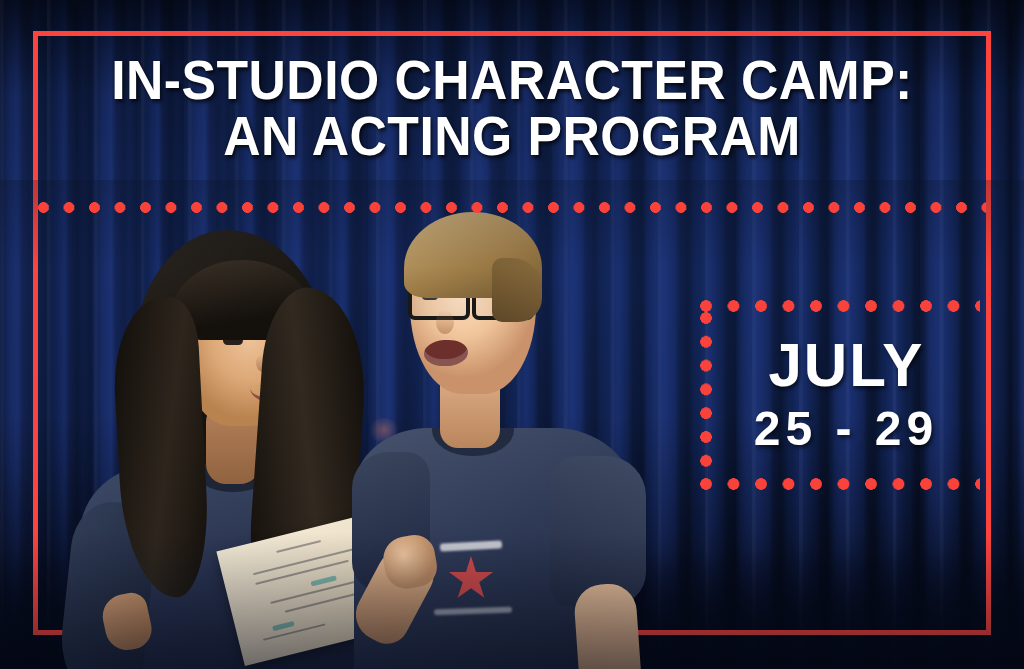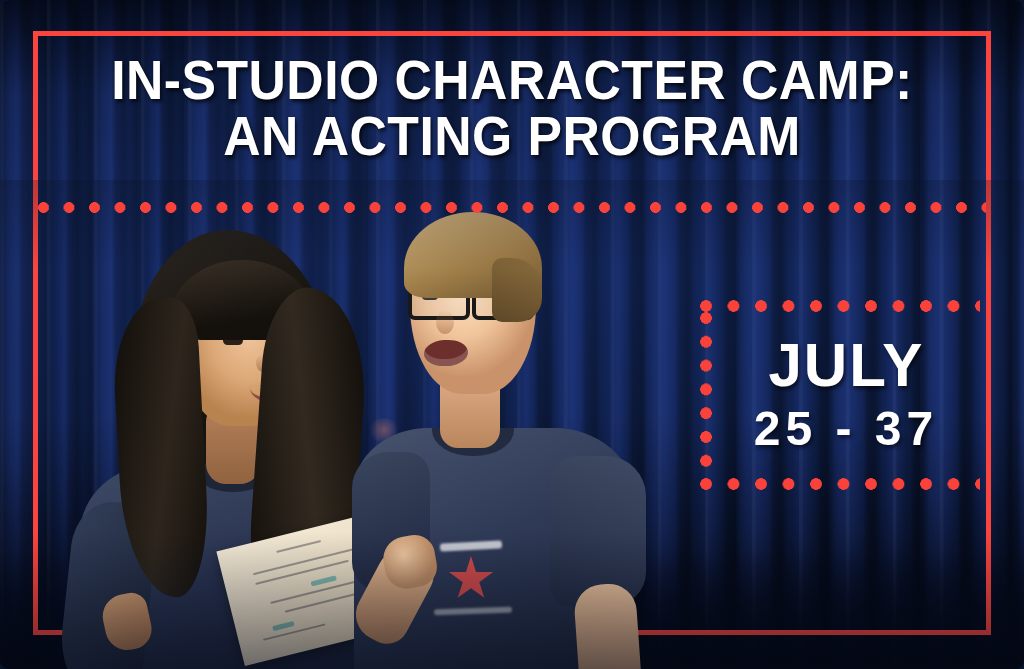--- a/index.html
+++ b/index.html
@@ -3,21 +3,20 @@
 <meta charset="utf-8">
 <style>
   html,body{margin:0;padding:0;background:#07132b;}
   body{font-family:"Liberation Sans", sans-serif;}
 
   #poster{
     position:relative;
     width:1024px;height:669px;
     overflow:hidden;
     background:#0b1830;
-    border-radius:9px;
   }
 
   
   .curtain{
     position:absolute;inset:0;
     background:
       linear-gradient(180deg, rgba(3,8,22,.85) 0%, rgba(3,8,22,.15) 14%, rgba(0,0,0,0) 30%,
                               rgba(0,0,0,0) 62%, rgba(2,6,18,.55) 88%, rgba(1,4,14,.9) 100%),
       repeating-linear-gradient(90deg,
         #0c1a3e 0px, #16285e 10px, #1b3070 20px, #132456 32px,
@@ -422,19 +421,19 @@
   </div>
 
   <div class="dot-divider"></div>
 
   <div class="date-badge">
     <div class="db-dots-top"></div>
     <div class="db-dots-left"></div>
     <div class="db-dots-bottom"></div>
     <div class="db-text">
       <div class="db-month">JULY</div>
-      <div class="db-days">25 - 37</div>
+      <div class="db-days">25 - 29</div>
     </div>
   </div>
 
   <div class="frame"></div>
 
 </div>
 
 </body></html>

